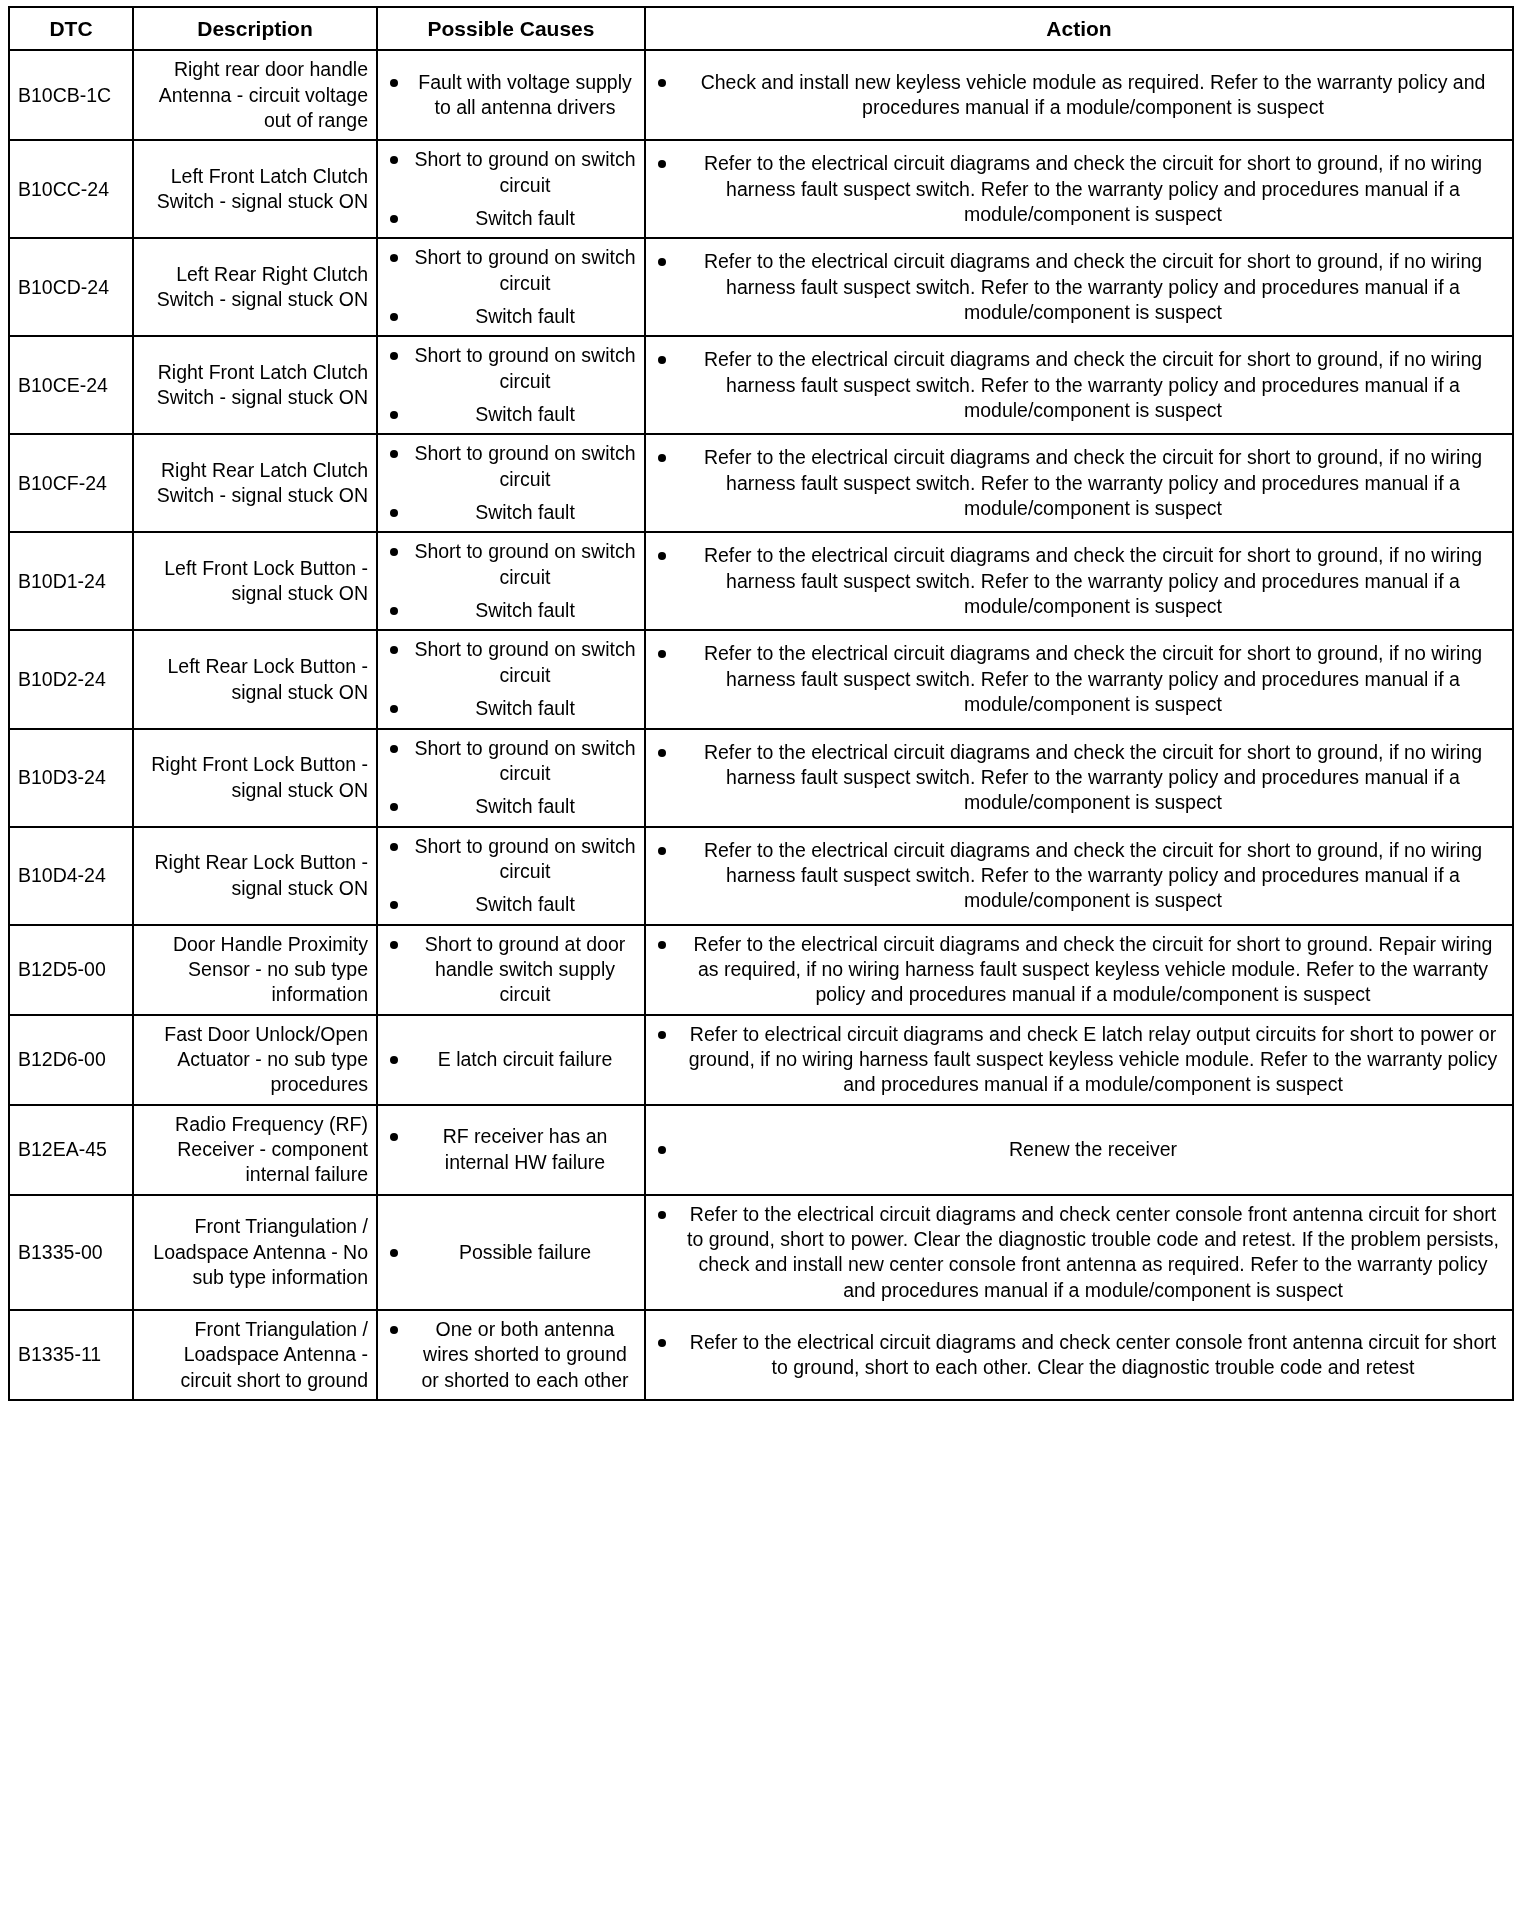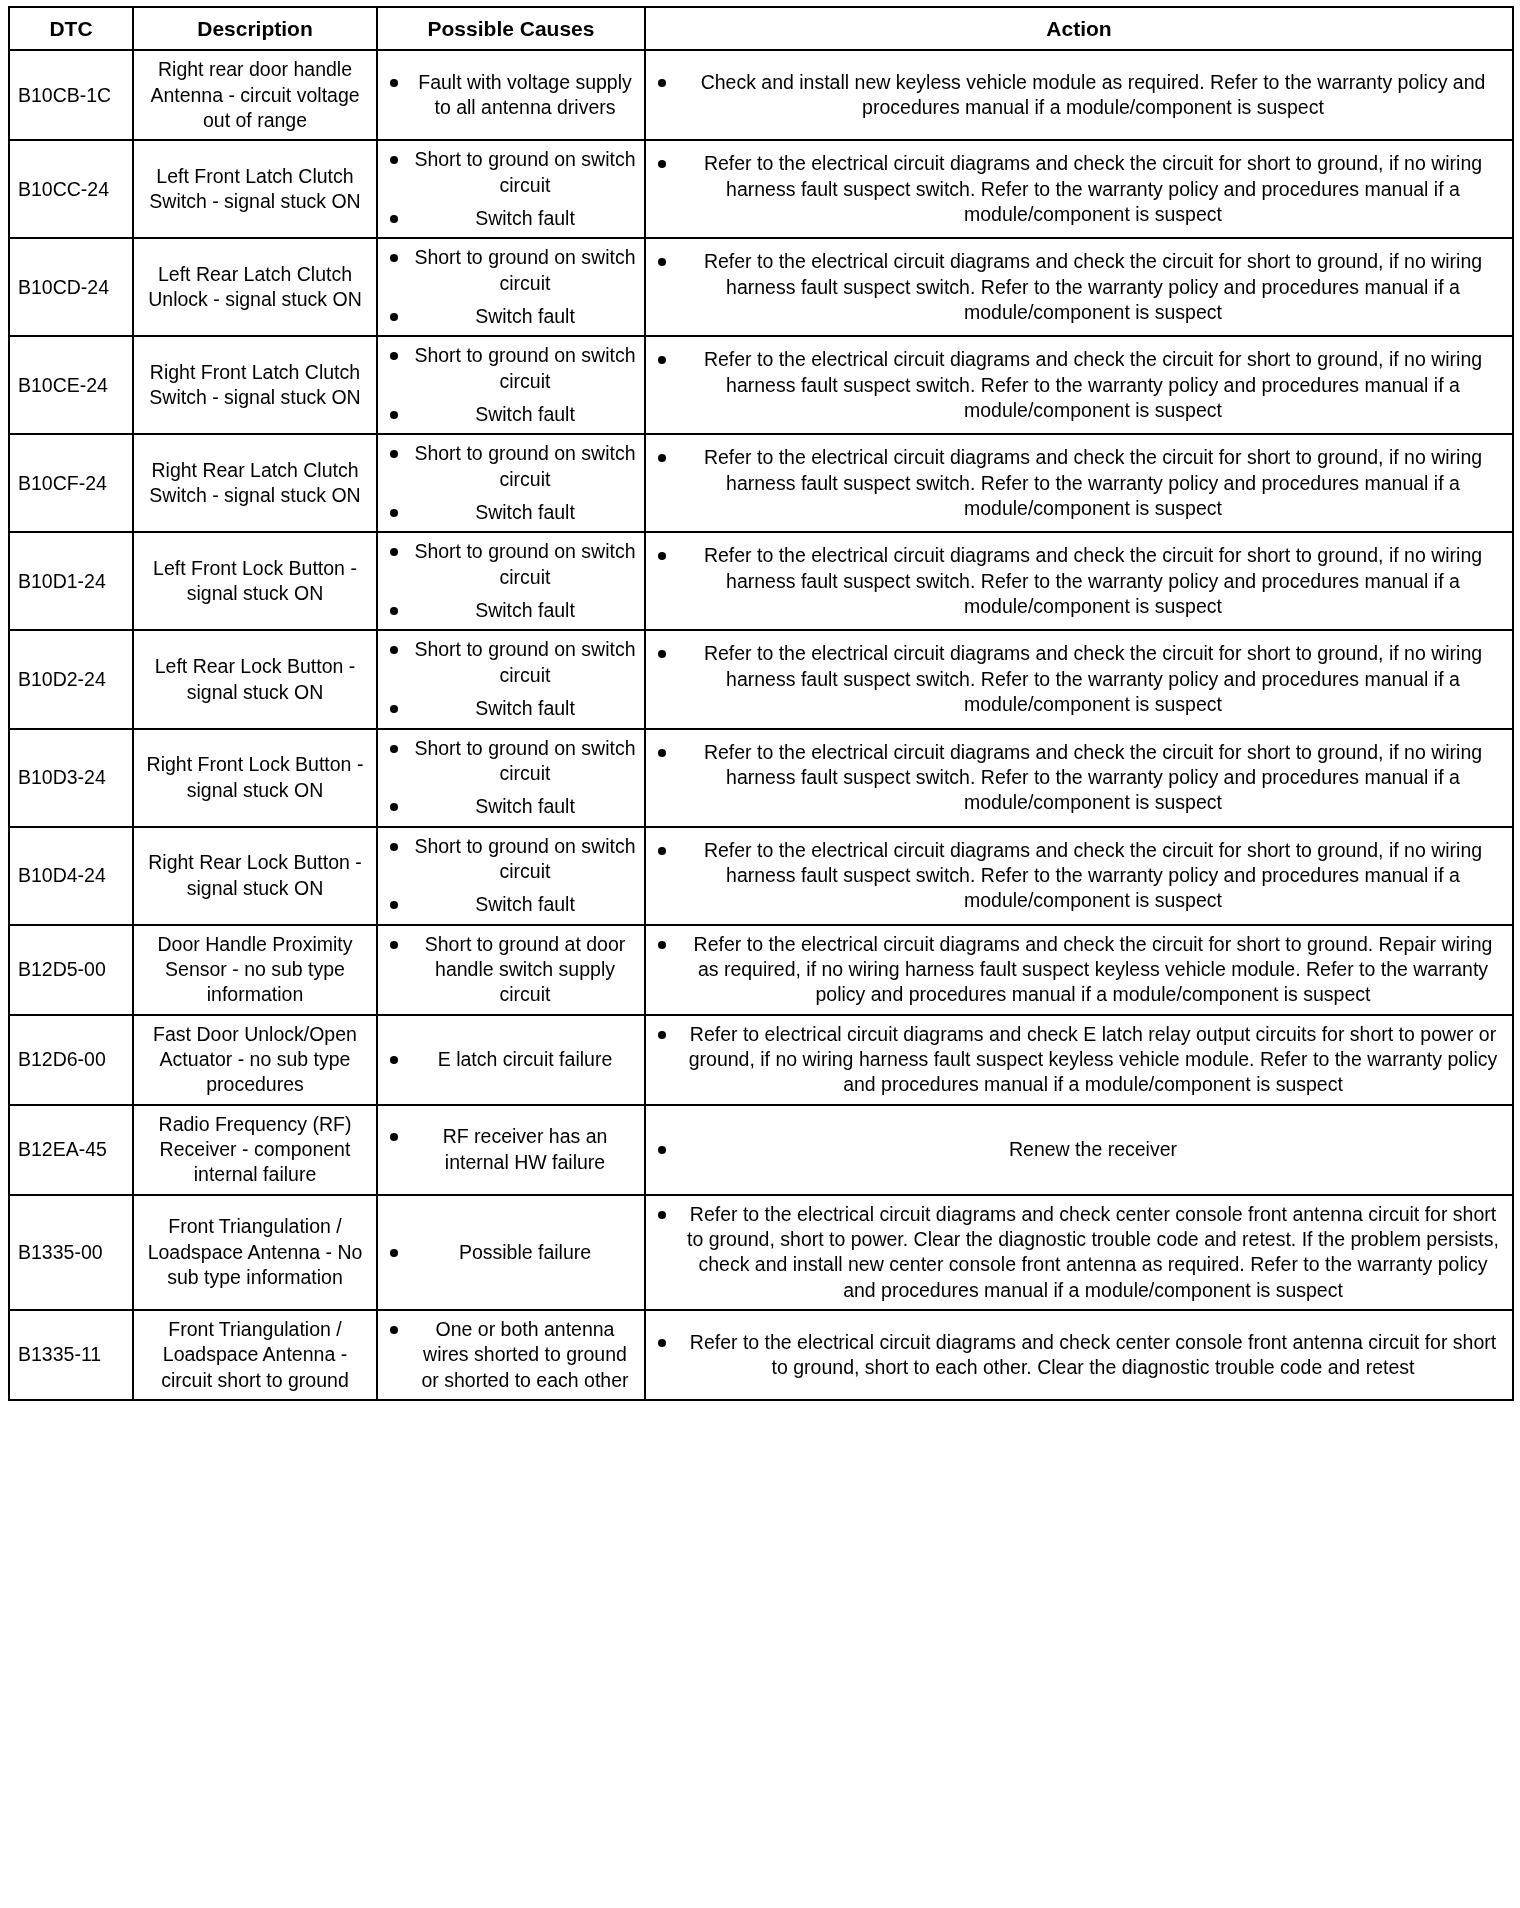--- a/index.html
+++ b/index.html
@@ -42,21 +42,21 @@
     padding: 7px 6px;
   }
   td.dtc-code {
     text-align: left;
     white-space: nowrap;
     padding-left: 6px;
     padding-right: 2px;
     border-radius: 25px;
   }
   td.desc {
-    text-align: center;
+    text-align: right;
   }
   ul.bullets {
     list-style: none;
     margin: 0;
     padding: 0;
     text-align: center;
   }
   ul.bullets li {
     position: relative;
     padding-left: 26px;
@@ -126,21 +126,21 @@
             </ul>
           </td>
           <td class="action">
             <ul class="bullets">
               <li>Refer to the electrical circuit diagrams and check the circuit for short to ground, if no wiring harness fault suspect switch. Refer to the warranty policy and procedures manual if a module/component is suspect</li>
             </ul>
           </td>
         </tr>
         <tr>
           <td class="dtc-code">B10CD-24</td>
-          <td class="desc">Left Rear Latch Clutch Unlock - signal stuck ON</td>
+          <td class="desc">Left Rear Right Clutch Switch - signal stuck ON</td>
           <td class="cause">
             <ul class="bullets">
               <li>Short to ground on switch circuit</li>
               <li>Switch fault</li>
             </ul>
           </td>
           <td class="action">
             <ul class="bullets">
               <li>Refer to the electrical circuit diagrams and check the circuit for short to ground, if no wiring harness fault suspect switch. Refer to the warranty policy and procedures manual if a module/component is suspect</li>
             </ul>

